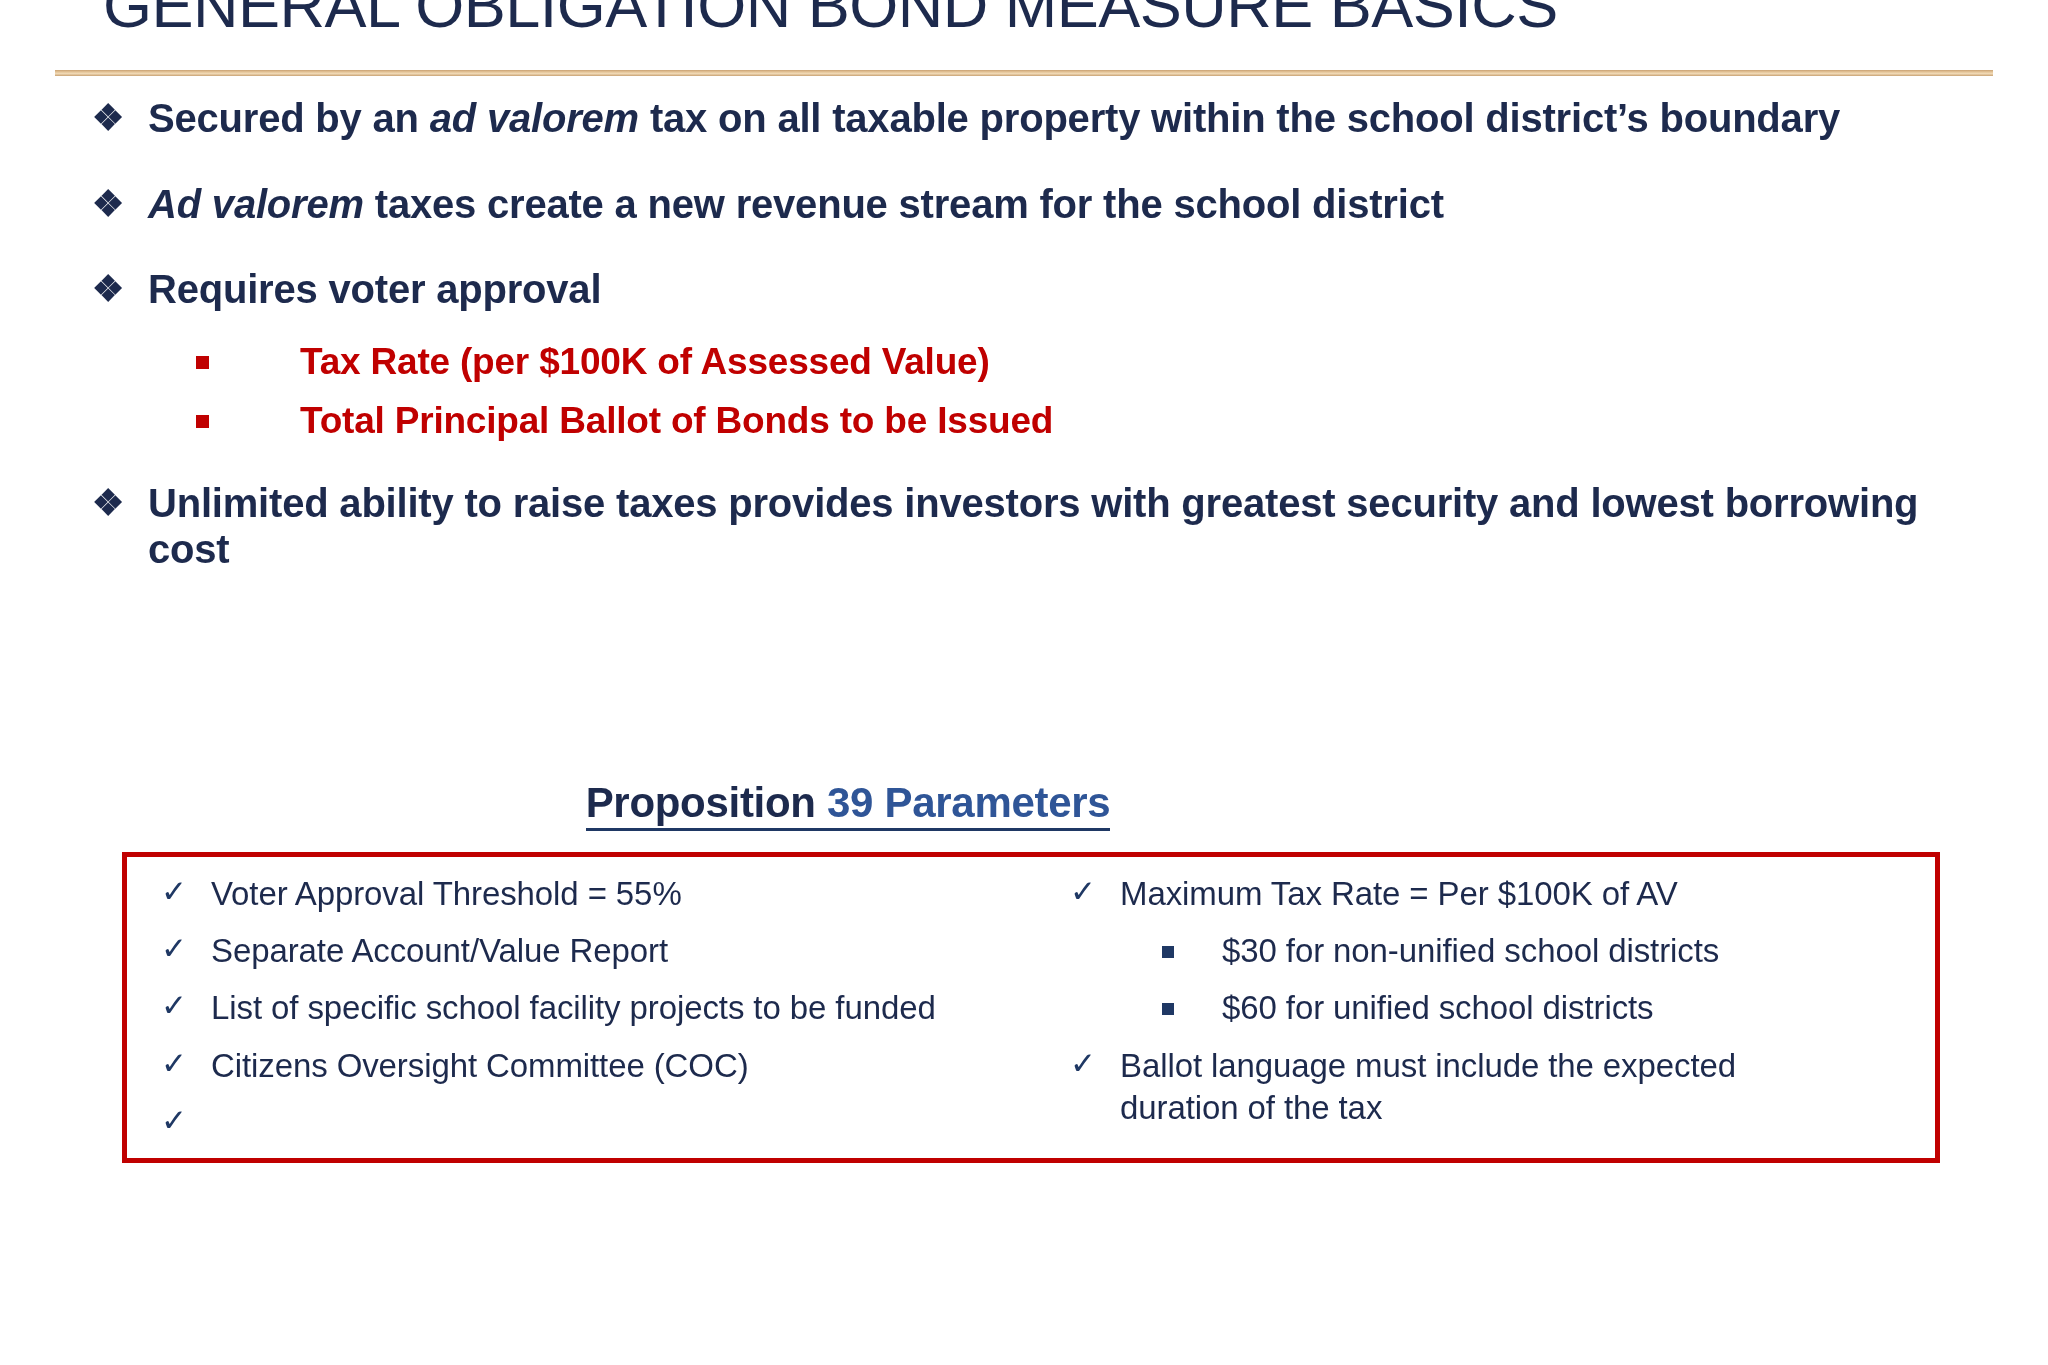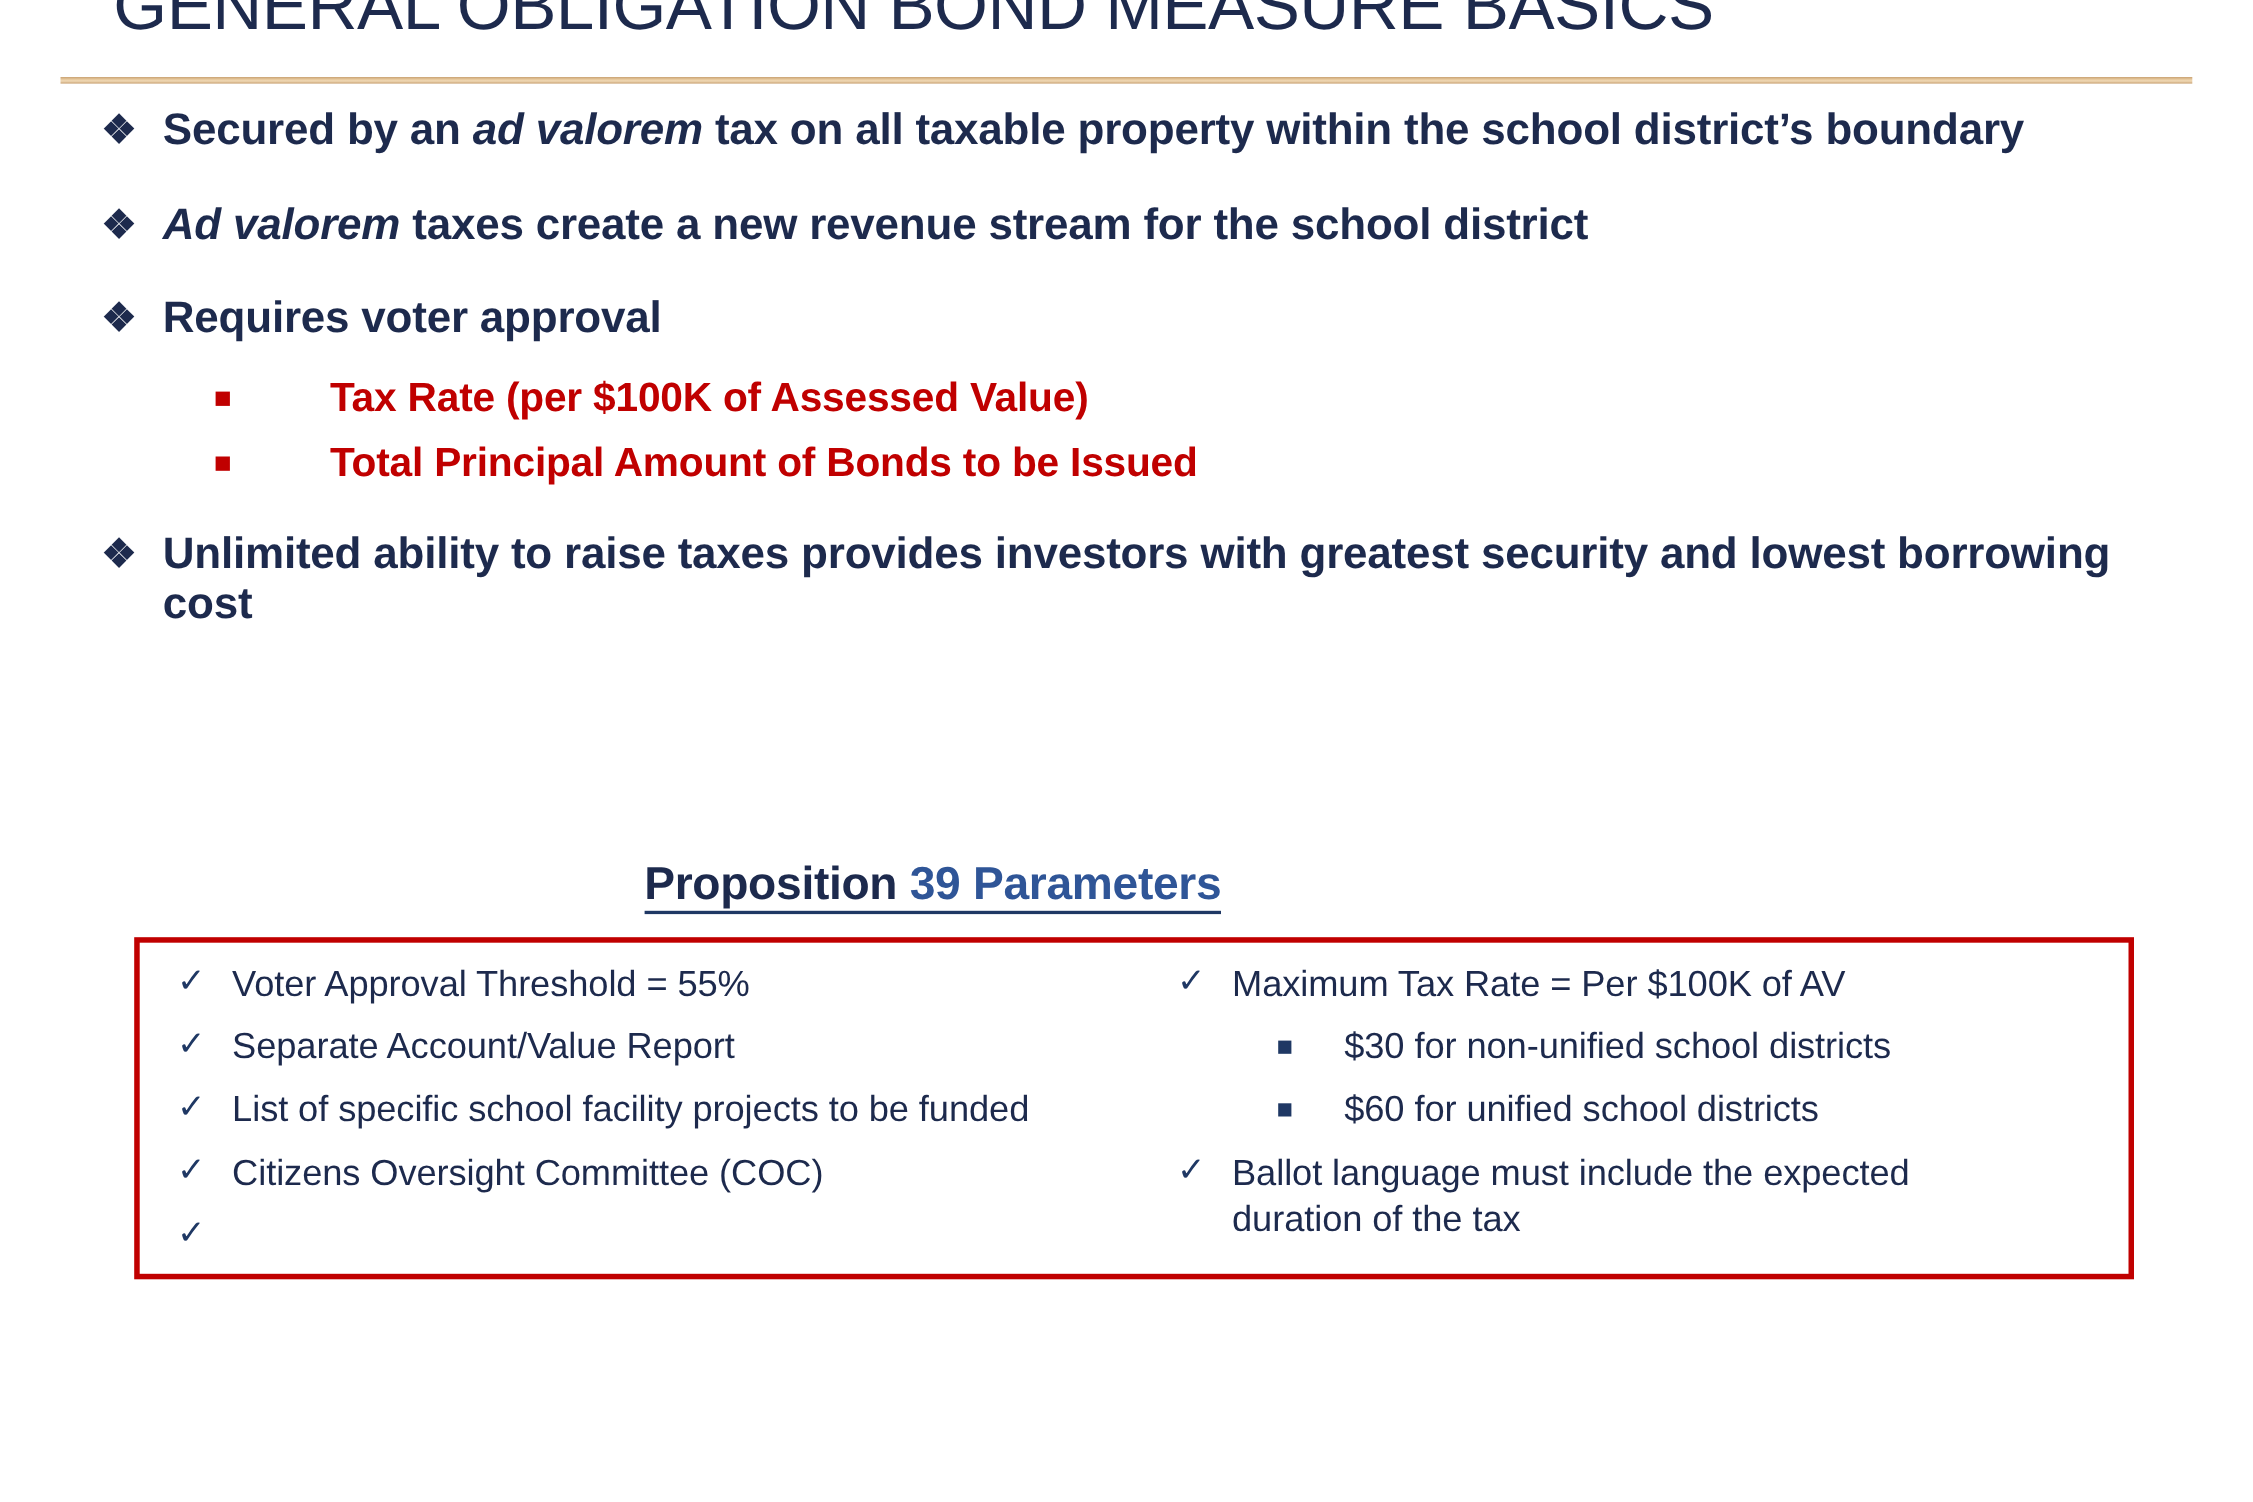--- a/index.html
+++ b/index.html
@@ -215,21 +215,21 @@
       <span class="marker">❖</span><span>Requires voter approval</span>
     </div>
 
     <div class="gap-sm"></div>
 
     <div class="bullet-l2">
       <span class="marker-sq"></span><span>Tax Rate (per $100K of Assessed Value)</span>
     </div>
 
     <div class="bullet-l2">
-      <span class="marker-sq"></span><span>Total Principal Amount of Bonds to be Issued</span>
+      <span class="marker-sq"></span><span>Total Principal Ballot of Bonds to be Issued</span>
     </div>
 
     <div class="gap-md"></div>
 
     <div class="bullet-l1">
       <span class="marker">❖</span><span>Unlimited ability to raise taxes provides investors with greatest security and lowest borrowing cost</span>
     </div>
 
   </div>
 

